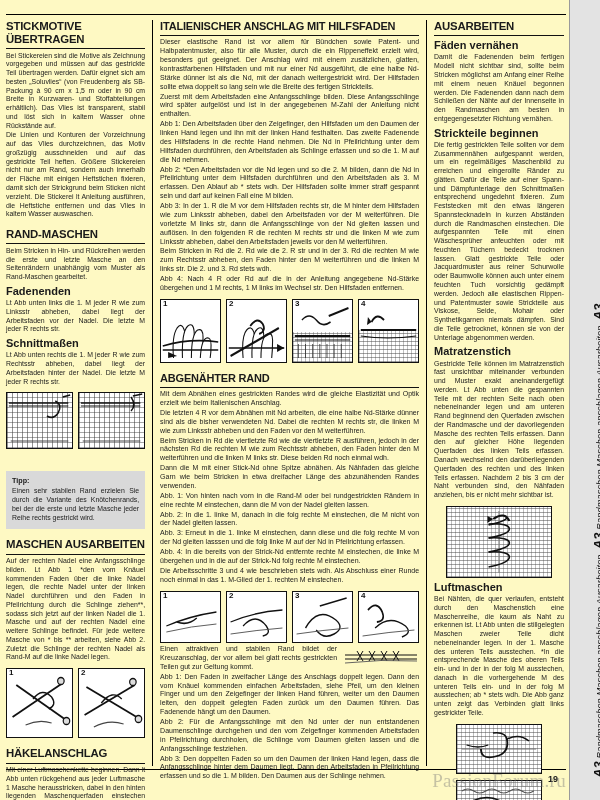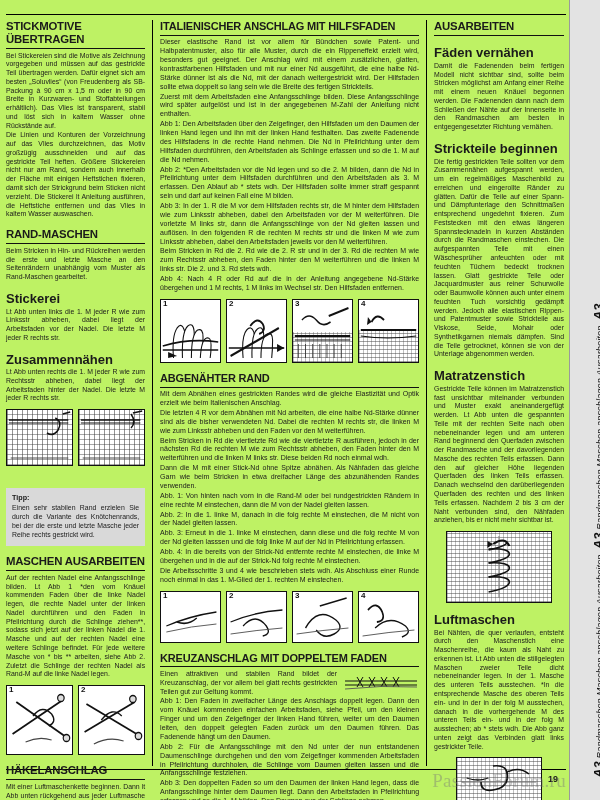--- a/index.html
+++ b/index.html
@@ -5,21 +5,21 @@
   html,body{margin:0;padding:0;}
   body{
     width:600px;height:800px;overflow:hidden;
     background:#ffffff;
     font-family:"Liberation Sans","DejaVu Sans",sans-serif;
     color:#1a1a1a;
     position:relative;
   }
   .page{
     position:absolute;inset:0;
-    background:#bef264;
+    background:#fef9c3;
     padding:8px;
   }
   
   .rule-top{position:absolute;left:6px;right:34px;top:14px;height:1px;background:#000;}
   .rule-bot{position:absolute;left:6px;right:34px;bottom:30px;height:1px;background:#000;}
 
   
   .cols{
     position:absolute;left:6px;top:20px;right:36px;bottom:34px;
     display:flex;
@@ -32,21 +32,21 @@
 
   h2.head{
     font-size:11.4px;font-weight:bold;margin:0 0 2px 0;
     letter-spacing:-0.2px;line-height:1.12;
     border-bottom:1.6px solid #111;padding-bottom:2.5px;
   }
   h2.head.first{margin-top:0;}
   h2.head.sp{margin-top:9px;}
   h2.head.wide{font-size:11px;}
 
-  h3.sub{font-size:13px;font-weight:bold;margin:9px 0 0 0;line-height:1.2;}
+  h3.sub{font-size:11px;font-weight:bold;margin:3px 0 0 0;line-height:1.2;}
 
   p.tx{
     font-size:6.9px;line-height:1.27;margin:2.5px 0 0 0;
     text-align:justify;hyphens:auto;-webkit-hyphens:auto;
   }
   p.tx.tight{margin-top:1px;}
   .col-2 p.tx{font-size:7.0px;line-height:1.27;}
 
   
   .tip{
@@ -122,23 +122,23 @@
   <div class="cols">
 
     <div class="col col-1">
 
       <h2 class="head first">STICKMOTIVE ÜBERTRAGEN</h2>
       <p class="tx">Bei Stickereien sind die Motive als Zeichnung vorgegeben und müssen auf das gestrickte Teil übertragen werden. Dafür eignet sich am besten „Soluvlies“ (von Freudenberg als SB-Packung à 90 cm x 1,5 m oder in 90 cm Breite in Kurzwaren- und Stoffabteilungen erhältlich). Das Vlies ist transparent, stabil und löst sich in kaltem Wasser ohne Rückstände auf.</p>
       <p class="tx tight">Die Linien und Konturen der Vorzeichnung auf das Vlies durchzeichnen, das Motiv großzügig ausschneiden und auf das gestrickte Teil heften. Größere Stickereien nicht nur am Rand, sondern auch innerhalb der Fläche mit einigen Heftstichen fixieren, damit sich der Strickgrund beim Sticken nicht verzieht. Die Stickerei lt Anleitung ausführen, die Heftstiche entfernen und das Vlies in kaltem Wasser auswaschen.</p>
 
       <h2 class="head sp">RAND-MASCHEN</h2>
       <p class="tx">Beim Stricken in Hin- und Rückreihen werden die erste und letzte Masche an den Seitenrändern unabhängig vom Muster als Rand-Maschen gearbeitet.</p>
-      <h3 class="sub">Stickerei</h3>
+      <h3 class="sub">Fadenenden</h3>
       <p class="tx tight">Lt Abb unten links die 1. M jeder R wie zum Linksstr abheben, dabei liegt der Arbeitsfaden vor der Nadel. Die letzte M jeder R rechts str.</p>
-      <h3 class="sub">Zusammennähen</h3>
+      <h3 class="sub">Schnittmaßen</h3>
       <p class="tx tight">Lt Abb unten rechts die 1. M jeder R wie zum Rechtsstr abheben, dabei liegt der Arbeitsfaden hinter der Nadel. Die letzte M jeder R rechts str.</p>
 
       <div class="figrow">
         <div class="fig" style="height:55px;">
           <div class="knit"></div>
           <svg class="ink" viewBox="0 0 70 55" preserveAspectRatio="none">
             <path d="M2 10 H66" stroke="#111" stroke-width="1.4" fill="none"></path>
             <path d="M2 13 H66" stroke="#111" stroke-width="1.1" fill="none"></path>
             <path d="M52 8 q8 4 3 12 q-5 7 -12 3" stroke="#111" stroke-width="1.6" fill="none"></path>
             <path d="M60 4 L68 2" stroke="#111" stroke-width="1.6" fill="none"></path>
@@ -305,21 +305,20 @@
         <div class="fig" style="height:50px;">
           <span class="num">4</span>
           <svg class="ink" viewBox="0 0 66 50" preserveAspectRatio="none">
             <path d="M10 18 q10 -10 16 2 q4 9 -6 10" stroke="#111" stroke-width="1.8" fill="none"></path>
             <path d="M18 36 q16 -14 34 -2 q8 7 -4 11" stroke="#111" stroke-width="1.5" fill="none"></path>
             <path d="M4 44 q30 -4 58 -6" stroke="#555" stroke-width="1" fill="none"></path>
           </svg>
         </div>
       </div>
 
-      <h2 class="head sp wide">KREUZANSCHLAG MIT DOPPELTEM FADEN</h2>
 
       <div class="hero">
         <svg class="ink" viewBox="0 0 76 26" preserveAspectRatio="none">
           <g stroke="#111" stroke-width="1.1" fill="none">
             <path d="M2 12 H74"></path>
               <path d="M2 16 H74"></path>
           </g>
           <g stroke="#111" stroke-width="1" fill="none">
             <path d="M14 8 l6 10"></path>
               <path d="M20 8 l-6 10"></path>

